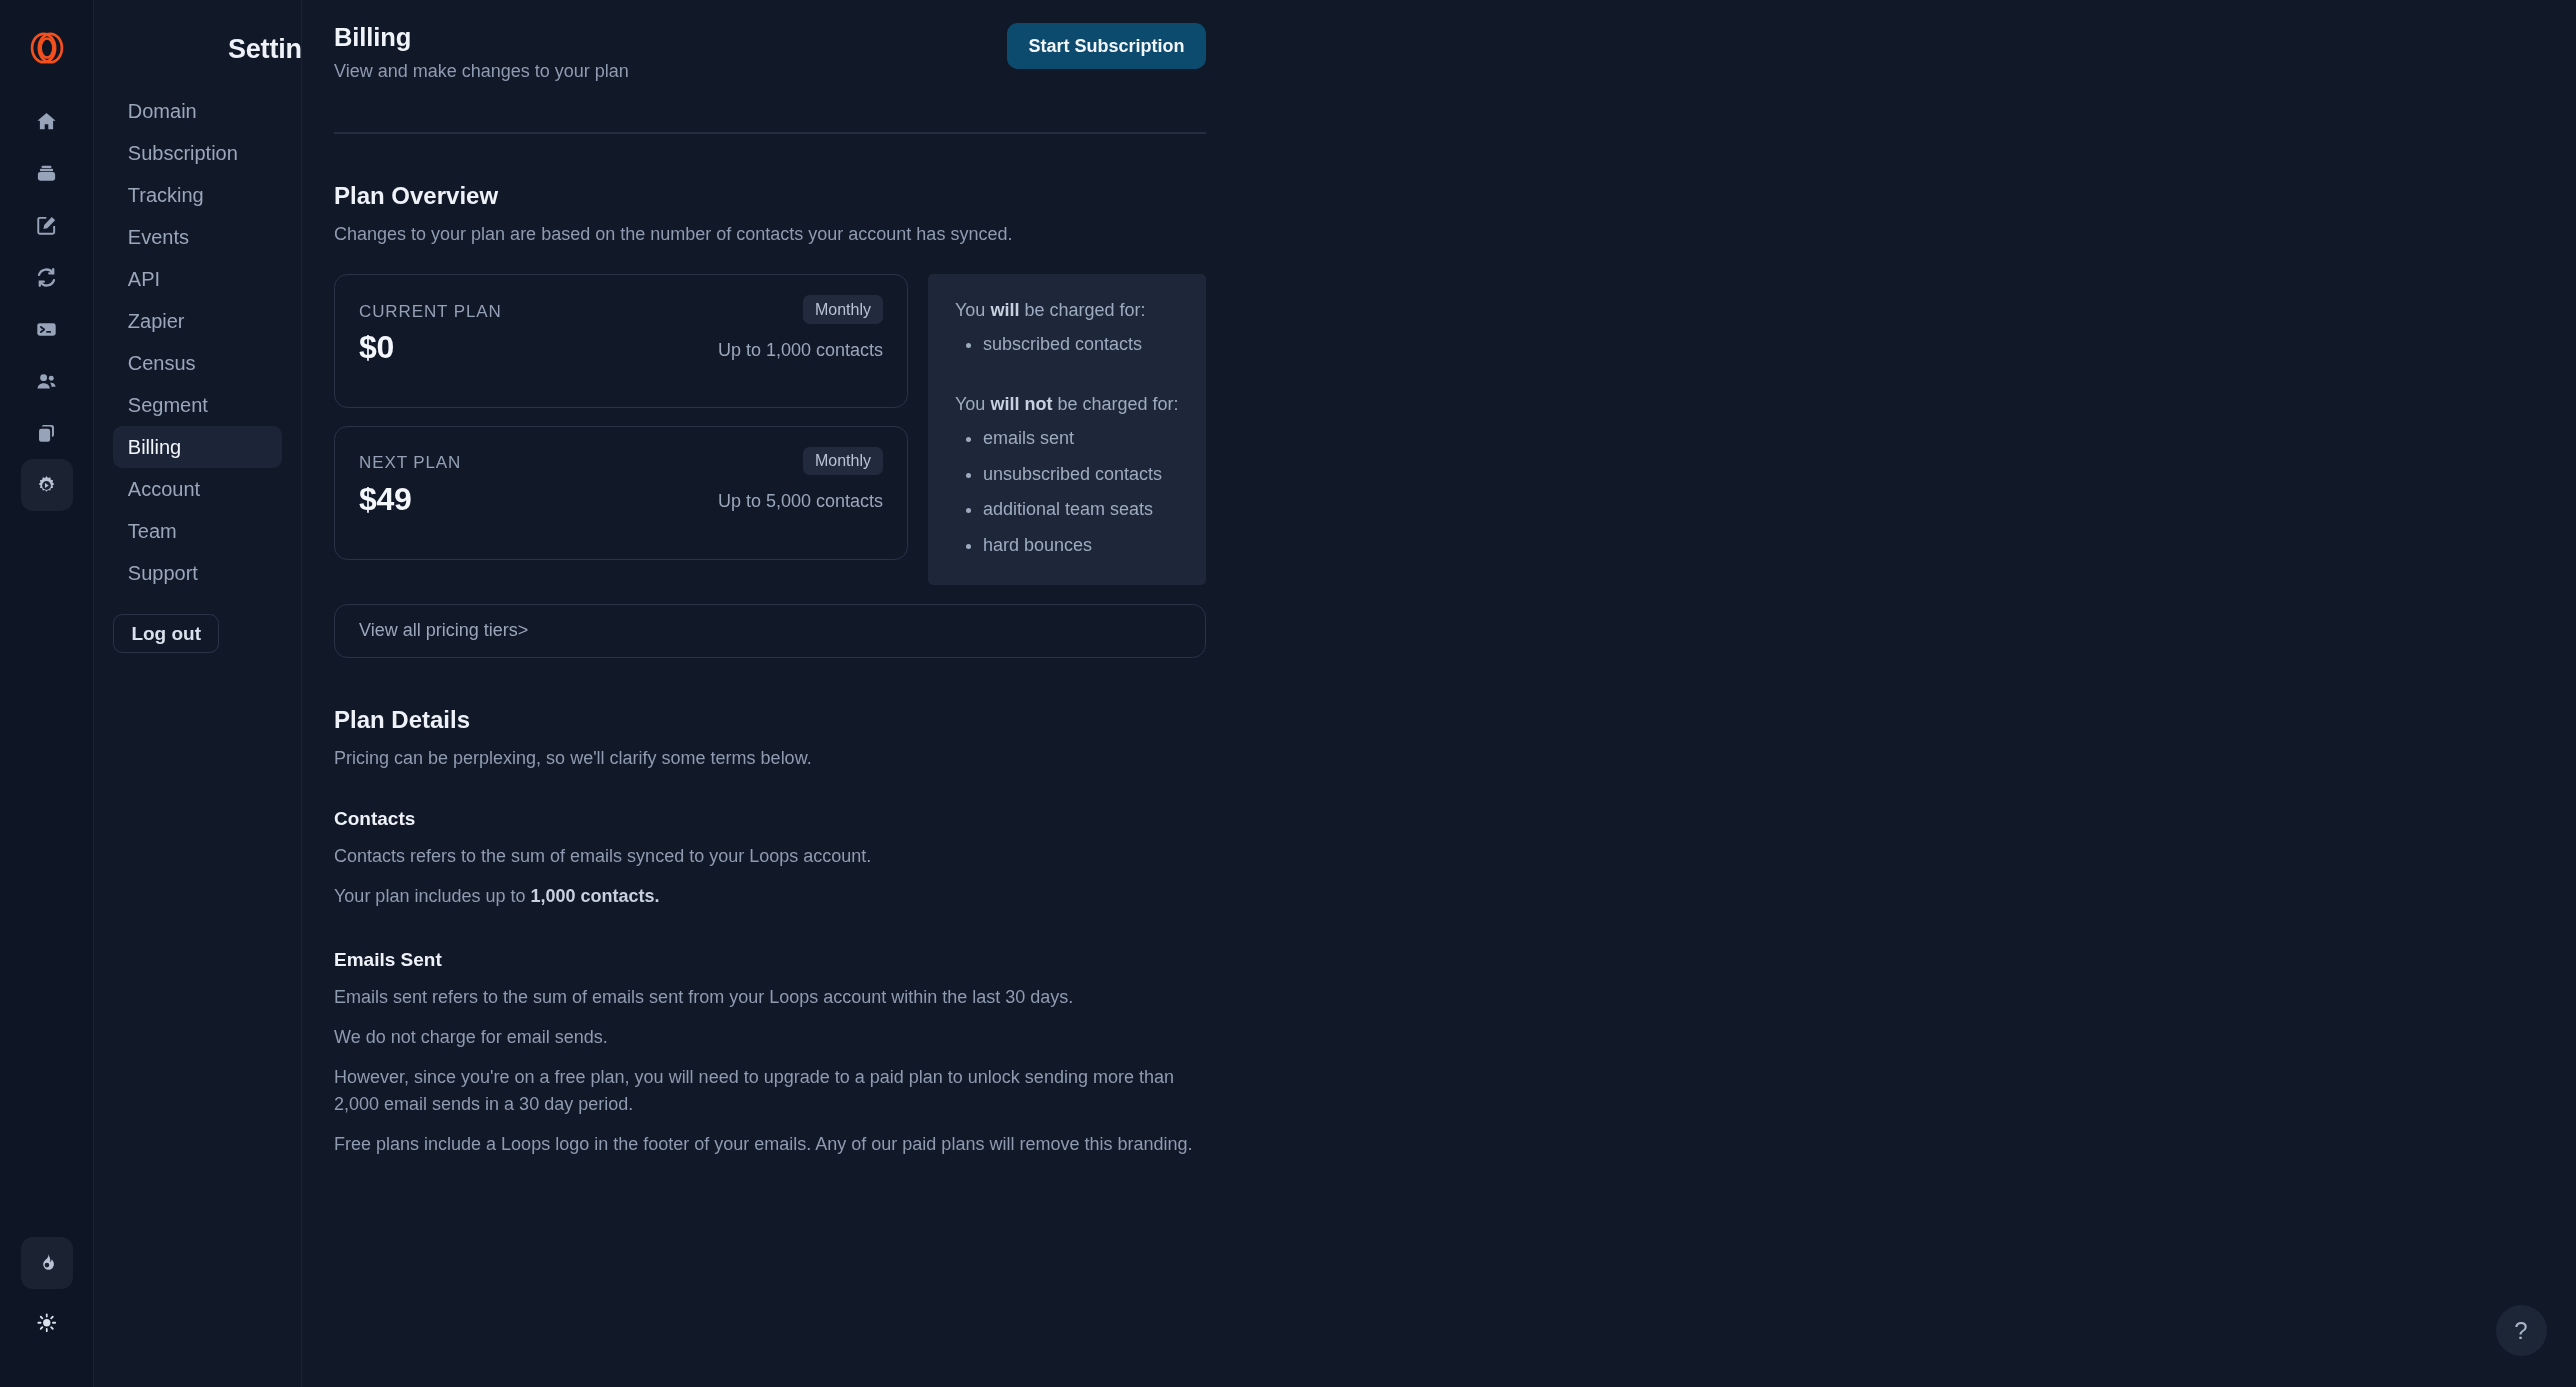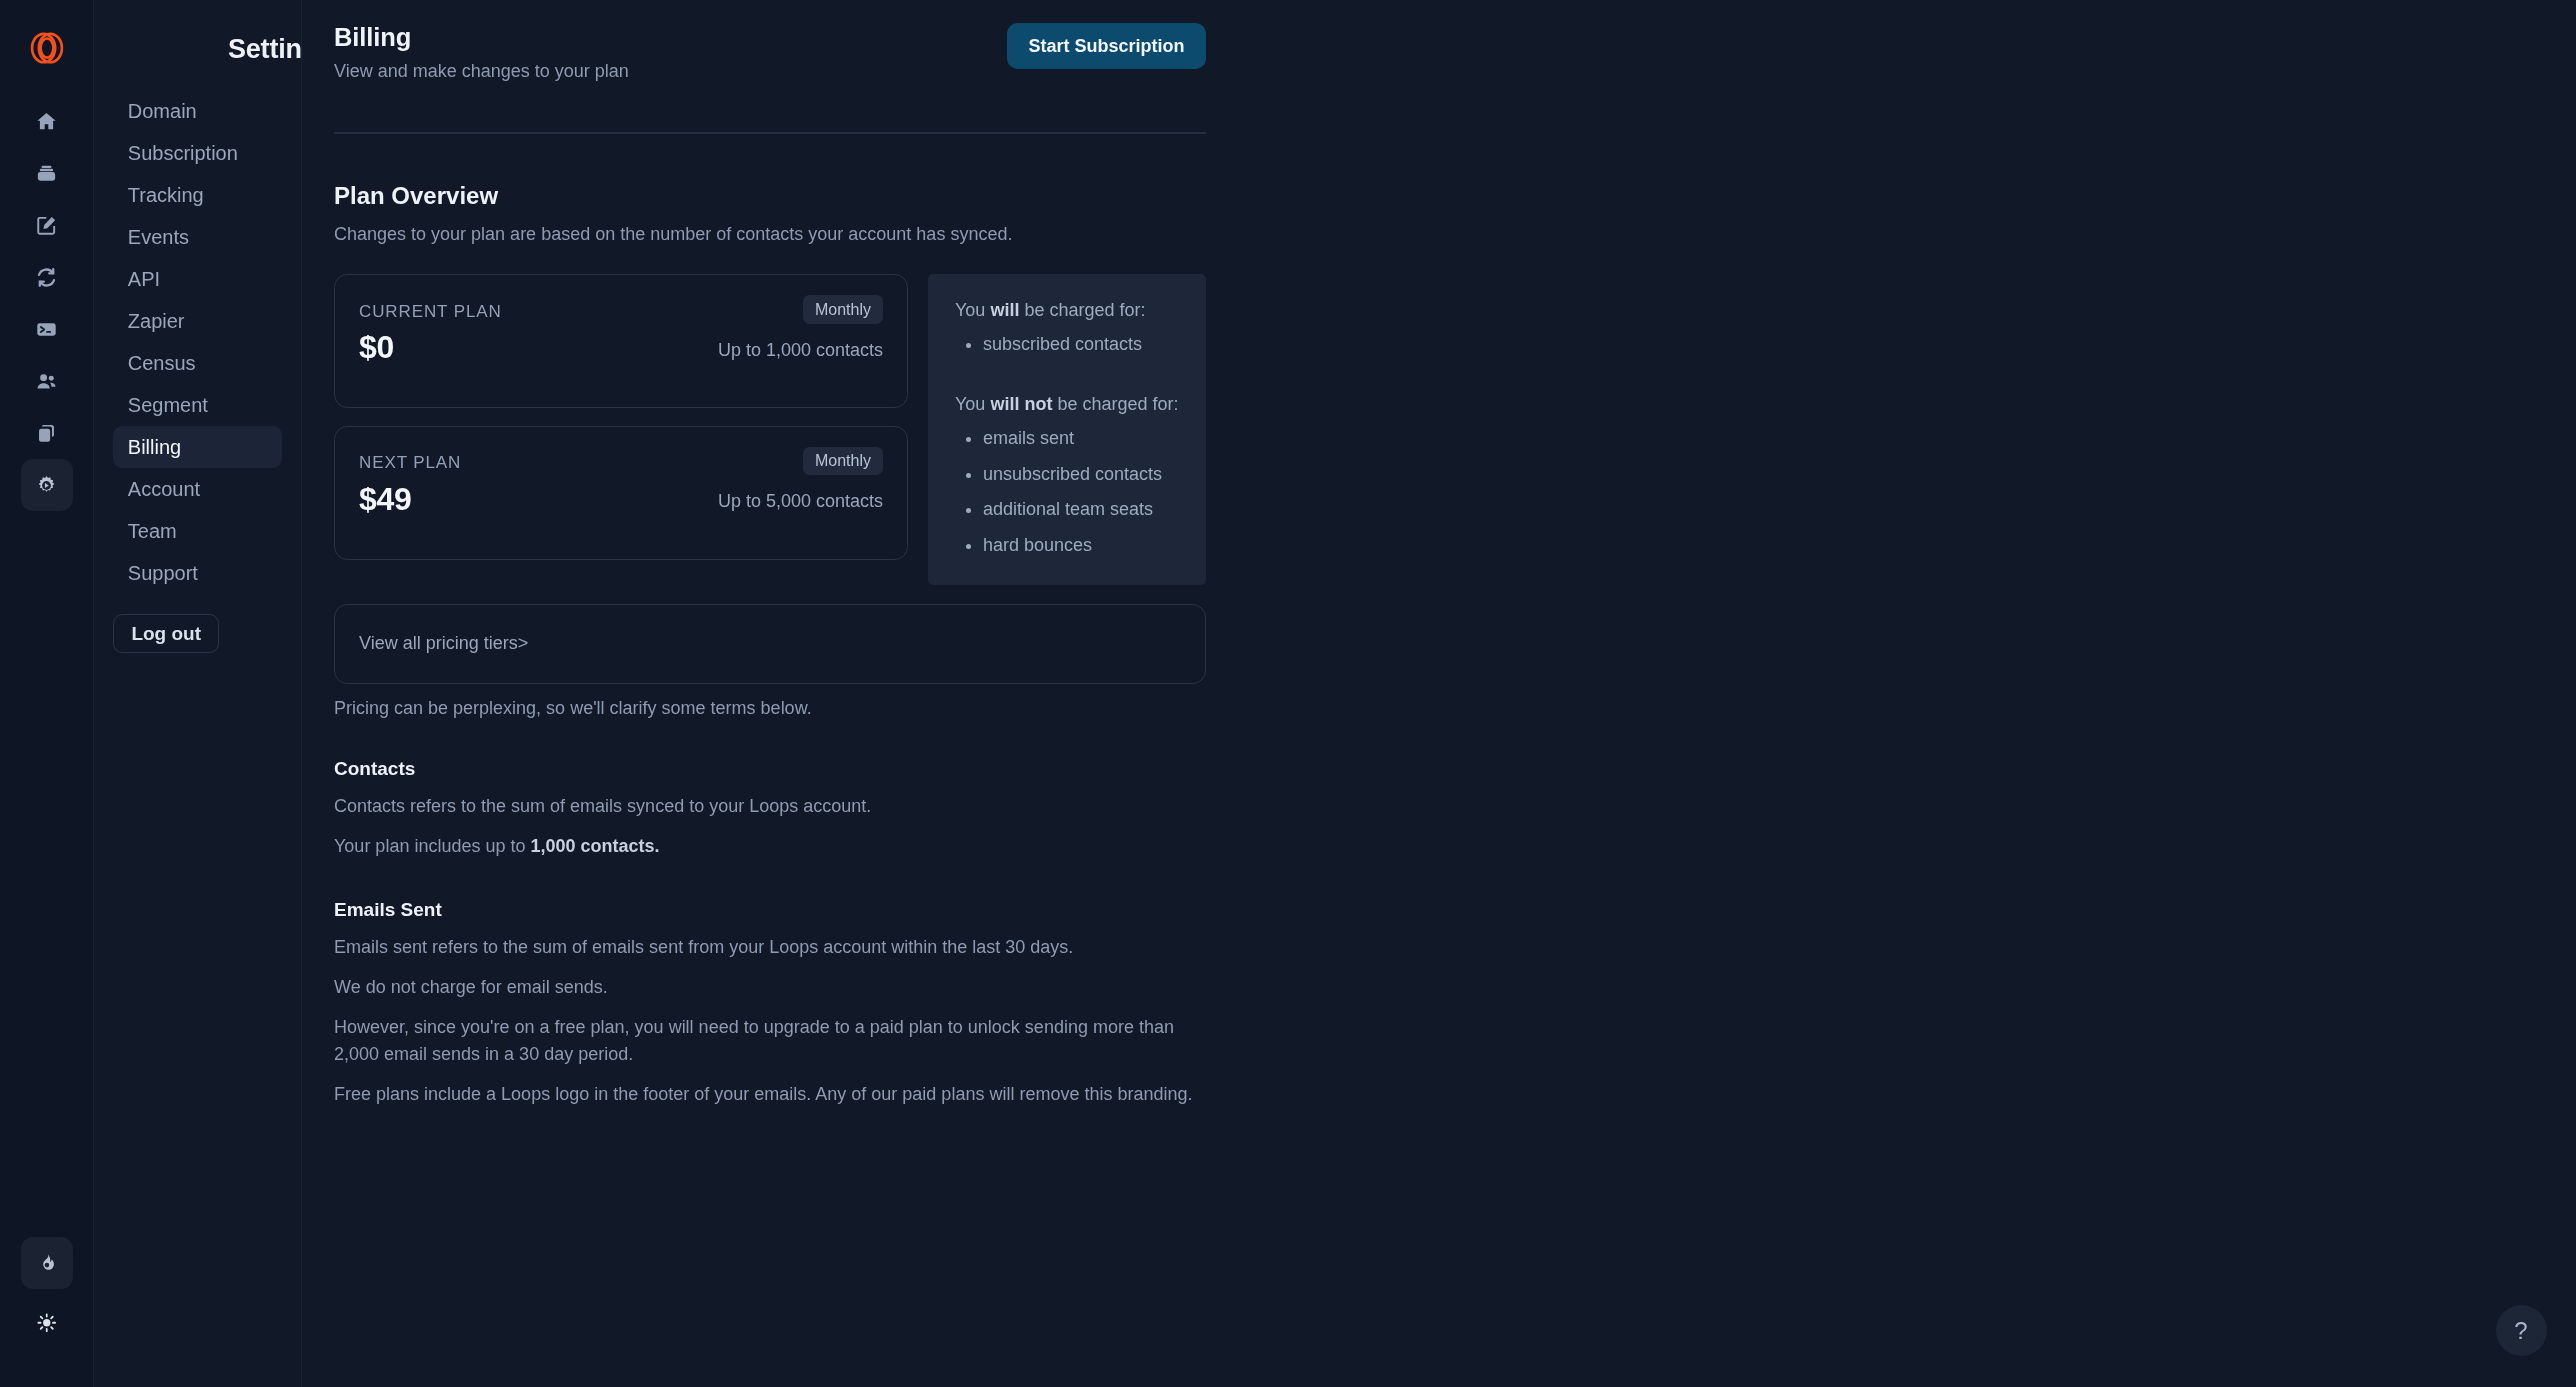--- a/index.html
+++ b/index.html
@@ -112,21 +112,21 @@
     padding: 24px 27px 27px 27px;
     font-size: 18px; color: #9dabc0; line-height: 1.38;
   }
   .charge-panel b { color: #c6d0de; font-weight: 700; }
   .charge-panel ul { list-style: disc; margin: 9.4px 0 0 28px; }
   .charge-panel li { margin-top: 10.7px; }
   .charge-panel li:first-child { margin-top: 2.7px; }
   .charge-gap { height: 35px; }
 
   .tiers-box {
-    margin-top: 19px; width: 872px; height: 80px;
+    margin-top: 19px; width: 872px; height: 54px;
     border: 1.3px solid #2a3447; border-radius: 13.4px;
     display: flex; align-items: center; padding-left: 24px;
     cursor: pointer;
   }
   .tiers-link { font-size: 18px; color: #9aa7bb; }
 
   .sub-title { font-size: 19px; font-weight: 700; color: #eef2f8; margin-top: 39px; }
   .body-p { font-size: 18px; color: #8e9bb0; margin-top: 13.4px; line-height: 1.48; }
   .body-p b { color: #c7d1df; font-weight: 700; }
 
@@ -304,20 +304,21 @@
             <li>hard bounces</li>
           </ul>
         </div>
       </div>
 
       <div class="tiers-box">
         <span class="tiers-link">View all pricing tiers</span>
         <span class="tiers-link chev">&gt;</span>
       </div>
 
+      <div class="section-title">Plan Details</div>
       <div class="section-sub">Pricing can be perplexing, so we'll clarify some terms below.</div>
 
       <div class="sub-title">Contacts</div>
       <div class="body-p">Contacts refers to the sum of emails synced to your Loops account.</div>
       <div class="body-p"><span>Your plan includes up to </span><b>1,000 contacts.</b></div>
 
       <div class="sub-title">Emails Sent</div>
       <div class="body-p">Emails sent refers to the sum of emails sent from your Loops account within the last 30 days.</div>
       <div class="body-p">We do not charge for email sends.</div>
       <div class="body-p">However, since you're on a free plan, you will need to upgrade to a paid plan to unlock sending more than 2,000 email sends in a 30 day period.</div>

